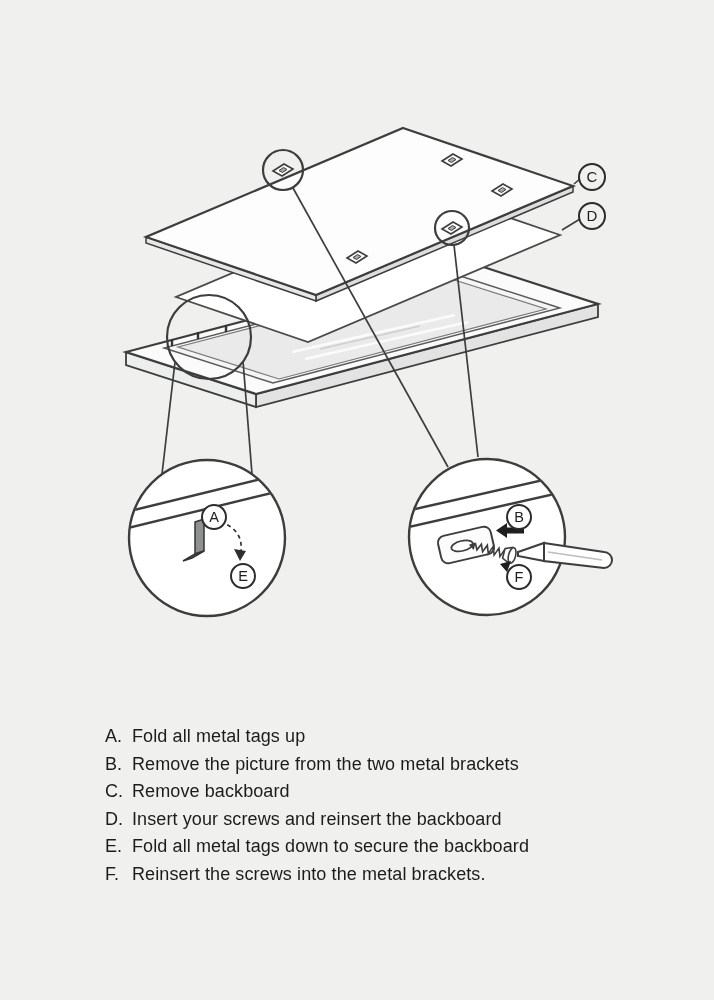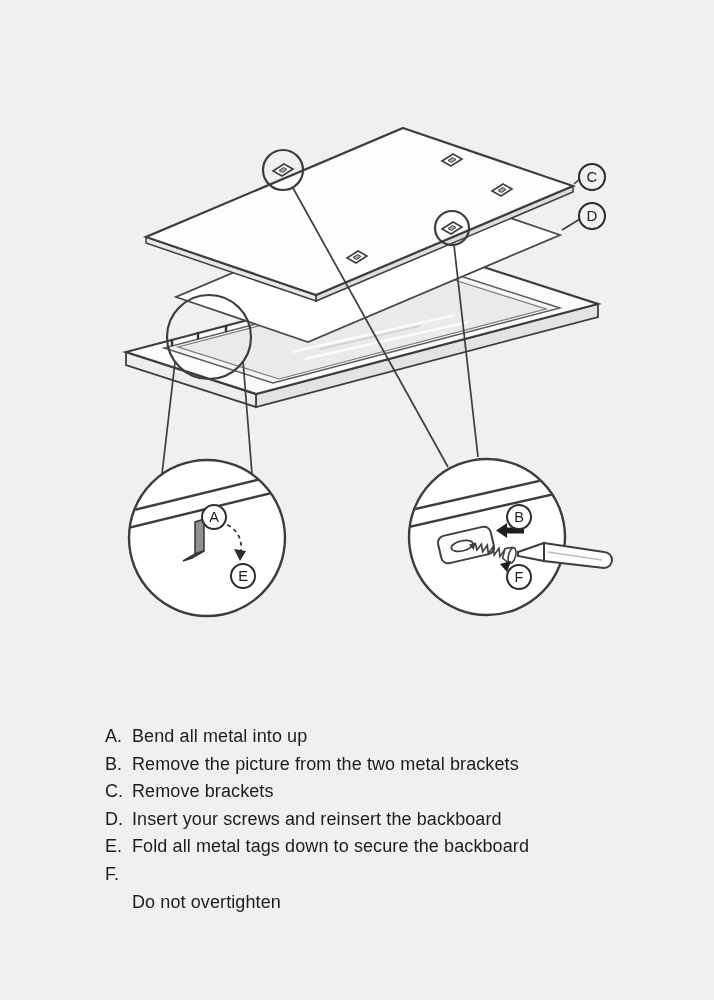--- a/index.html
+++ b/index.html
@@ -134,37 +134,35 @@
     <circle cx="519" cy="517" r="12" fill="#ffffff" stroke="#2c2c2c" stroke-width="2"></circle>
     <text x="519" y="522" font-size="14.5" text-anchor="middle">B</text>
     <circle cx="519" cy="577" r="12" fill="#ffffff" stroke="#2c2c2c" stroke-width="2"></circle>
     <text x="519" y="582" font-size="14.5" text-anchor="middle">F</text>
   </g>
 </svg>
 
 <div class="instructions">
   <div class="ins-row">
     <span class="ins-label">A.</span>
-    <span class="ins-text">Bend all metal into up</span>
+    <span class="ins-text">Fold all metal tags up</span>
   </div>
   <div class="ins-row">
     <span class="ins-label">B.</span>
     <span class="ins-text">Remove the picture from the two metal brackets</span>
   </div>
   <div class="ins-row">
     <span class="ins-label">C.</span>
-    <span class="ins-text">Remove brackets</span>
+    <span class="ins-text">Remove backboard</span>
   </div>
   <div class="ins-row">
     <span class="ins-label">D.</span>
     <span class="ins-text">Insert your screws and reinsert the backboard</span>
   </div>
   <div class="ins-row">
     <span class="ins-label">E.</span>
     <span class="ins-text">Fold all metal tags down to secure the backboard</span>
   </div>
   <div class="ins-row">
     <span class="ins-label">F.</span>
-  </div>
-  <div class="ins-row ins-cont">
-    <span class="ins-text">Do not overtighten</span>
+    <span class="ins-text">Reinsert the screws into the metal brackets.</span>
   </div>
 </div>
 
 </body></html>

